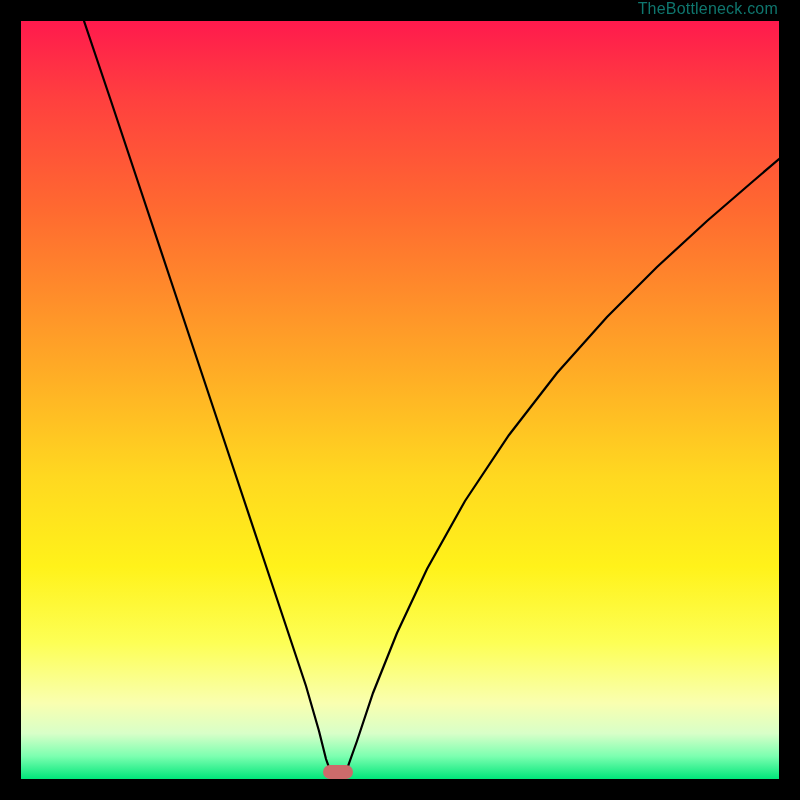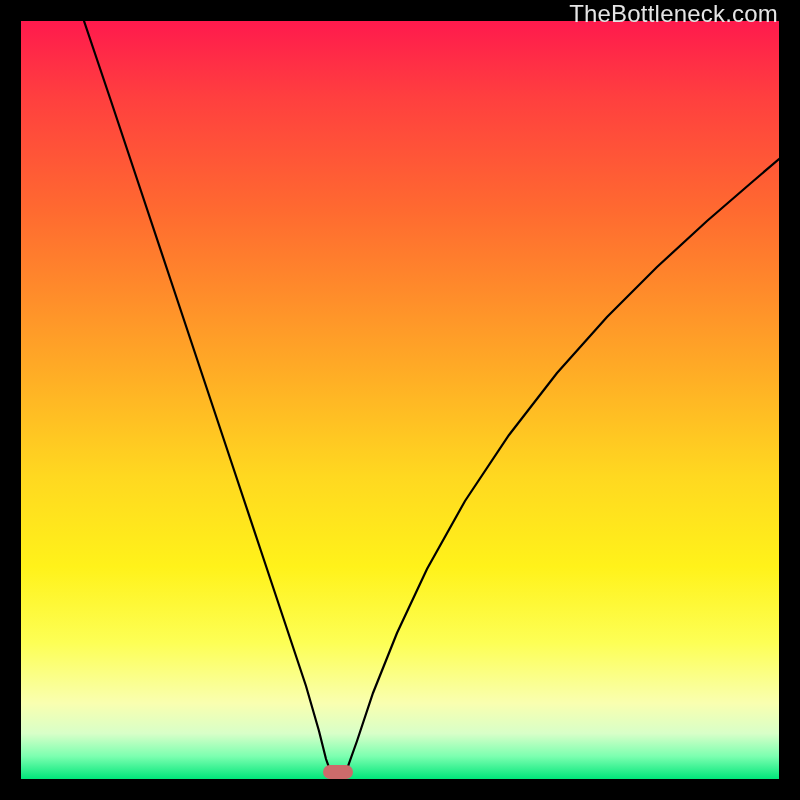--- a/index.html
+++ b/index.html
@@ -57,23 +57,23 @@
     position: absolute;
     width: 30px;
     height: 14px;
     background: #cc6b6b;
     border-radius: 7px;
   }
   .watermark {
     position: absolute;
     top: 0px;
     right: 22px;
-    color: #e5e5e5;
+    color: #0f766e;
     font-family: Arial, Helvetica, sans-serif;
-    font-size: 24px;
+    font-size: 16px;
     letter-spacing: 0.2px;
     user-select: none;
   }
 </style>
 </head>
 <body>
 
 <div class="frame">
   <div class="plot-area">
     <div class="gradient"></div>

